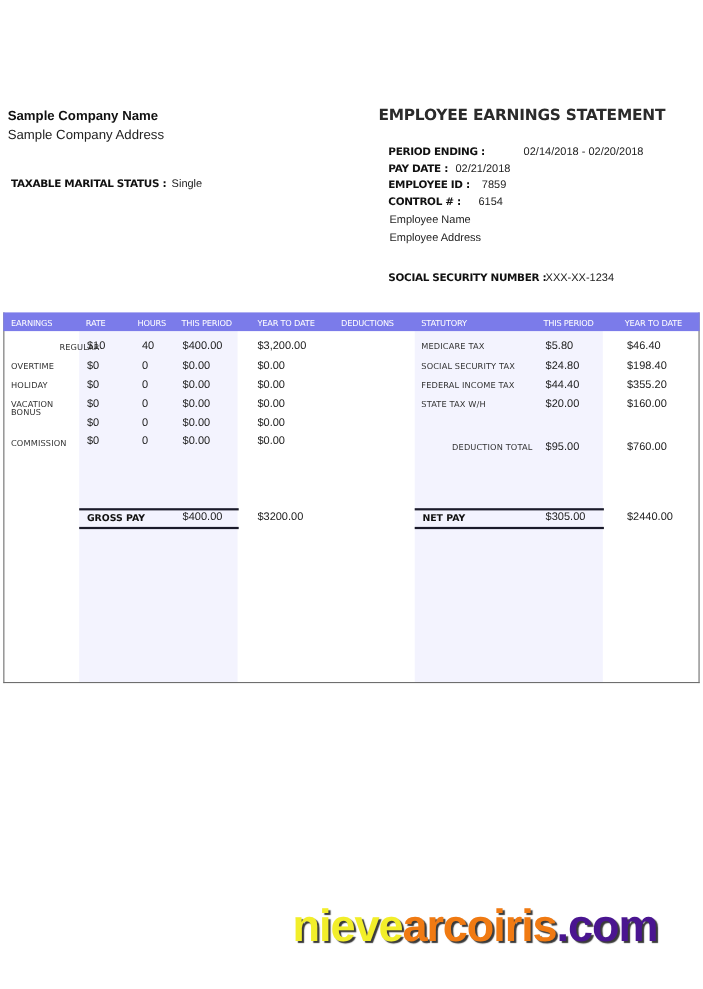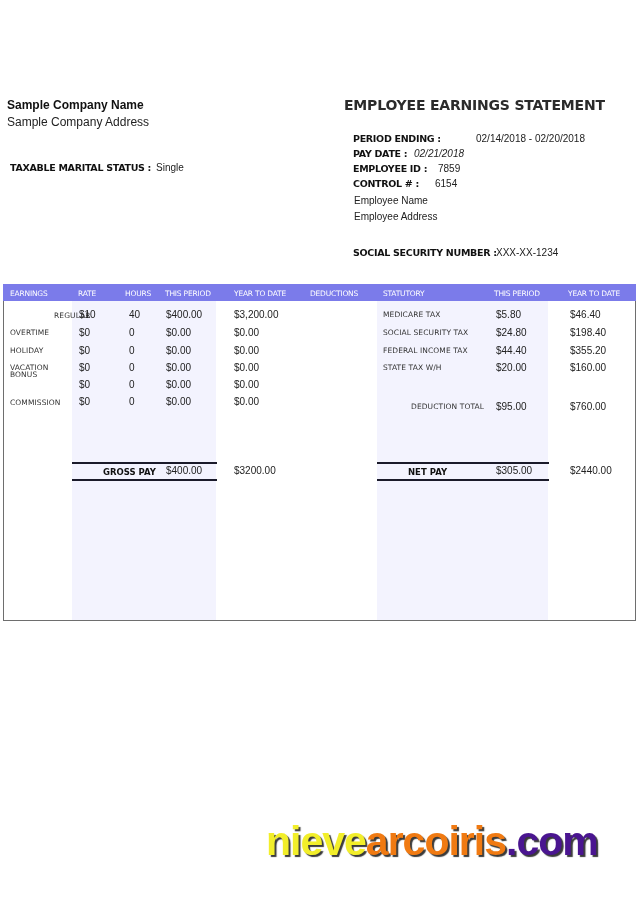--- a/index.html
+++ b/index.html
@@ -12,21 +12,21 @@
   .val { font-size:10px; color:#222; }
   .title { left:344px; top:97px; font-family:"DejaVu Sans", sans-serif; font-weight:bold; font-size:14px; color:#2b2b2b; letter-spacing:-0.2px; }
 
   .table-box { position:absolute; left:3px; top:284px; width:633px; height:337px; border:1px solid #6e6e6e; border-top:none; }
   .header-bar { position:absolute; left:3px; top:284px; width:633px; height:17px; background:#7b7bea; }
   .hcell { position:absolute; top:289px; font-family:"DejaVu Sans", sans-serif; font-weight:normal; font-size:7.5px; color:#ffffff; letter-spacing:-0.2px; }
   .shade { position:absolute; background:#f3f3fe; }
   .rowlbl { position:absolute; font-family:"DejaVu Sans", sans-serif; font-size:7.5px; color:#333; letter-spacing:0.1px; }
   .cell { position:absolute; font-size:10px; color:#222; }
   .line { position:absolute; height:2px; background:#1a1a2a; }
-  .totlbl { position:absolute; font-family:"DejaVu Sans", sans-serif; font-weight:bold; font-size:8.5px; color:#111;margin-left:24px; }
+  .totlbl { position:absolute; font-family:"DejaVu Sans", sans-serif; font-weight:bold; font-size:8.5px; color:#111; }
 
   .watermark { position:absolute; left:266px; top:818px; font-family:"Liberation Sans", sans-serif; font-weight:bold; font-size:41px; letter-spacing:-1px; text-shadow:2px 2px 1px #3a3a3a; }
   .wm1 { color:#f2ee2a; }
   .wm2 { color:#f07a12; }
   .wm3 { color:#4a1590; }
 </style>
 </head>
 <body>
 
 <div class="abs company-name">Sample Company Name</div>
@@ -34,21 +34,21 @@
 
 <div class="abs lbl" style="left:10px; top:162px;">TAXABLE MARITAL STATUS :</div>
 <div class="abs val" style="left:156px; top:162px;">Single</div>
 
 <div class="abs title">EMPLOYEE EARNINGS STATEMENT</div>
 
 <div class="abs lbl" style="left:353px; top:133px;">PERIOD ENDING :</div>
 <div class="abs val" style="left:444px; top:133px;margin-left:32px;">02/14/2018 - 02/20/2018</div>
 
 <div class="abs lbl" style="left:353px; top:148px;">PAY DATE :</div>
-<div class="abs val" style="left:414px; top:148px;font-style:italic;">02/21/2018</div>
+<div class="abs val" style="left:414px; top:148px;">02/21/2018</div>
 
 <div class="abs lbl" style="left:353px; top:163px;">EMPLOYEE ID :</div>
 <div class="abs val" style="left:438px; top:163px;">7859</div>
 
 <div class="abs lbl" style="left:353px; top:178px;">CONTROL # :</div>
 <div class="abs val" style="left:435px; top:178px;">6154</div>
 
 <div class="abs val" style="left:354px; top:195px;">Employee Name</div>
 <div class="abs val" style="left:354px; top:211px;">Employee Address</div>
 

